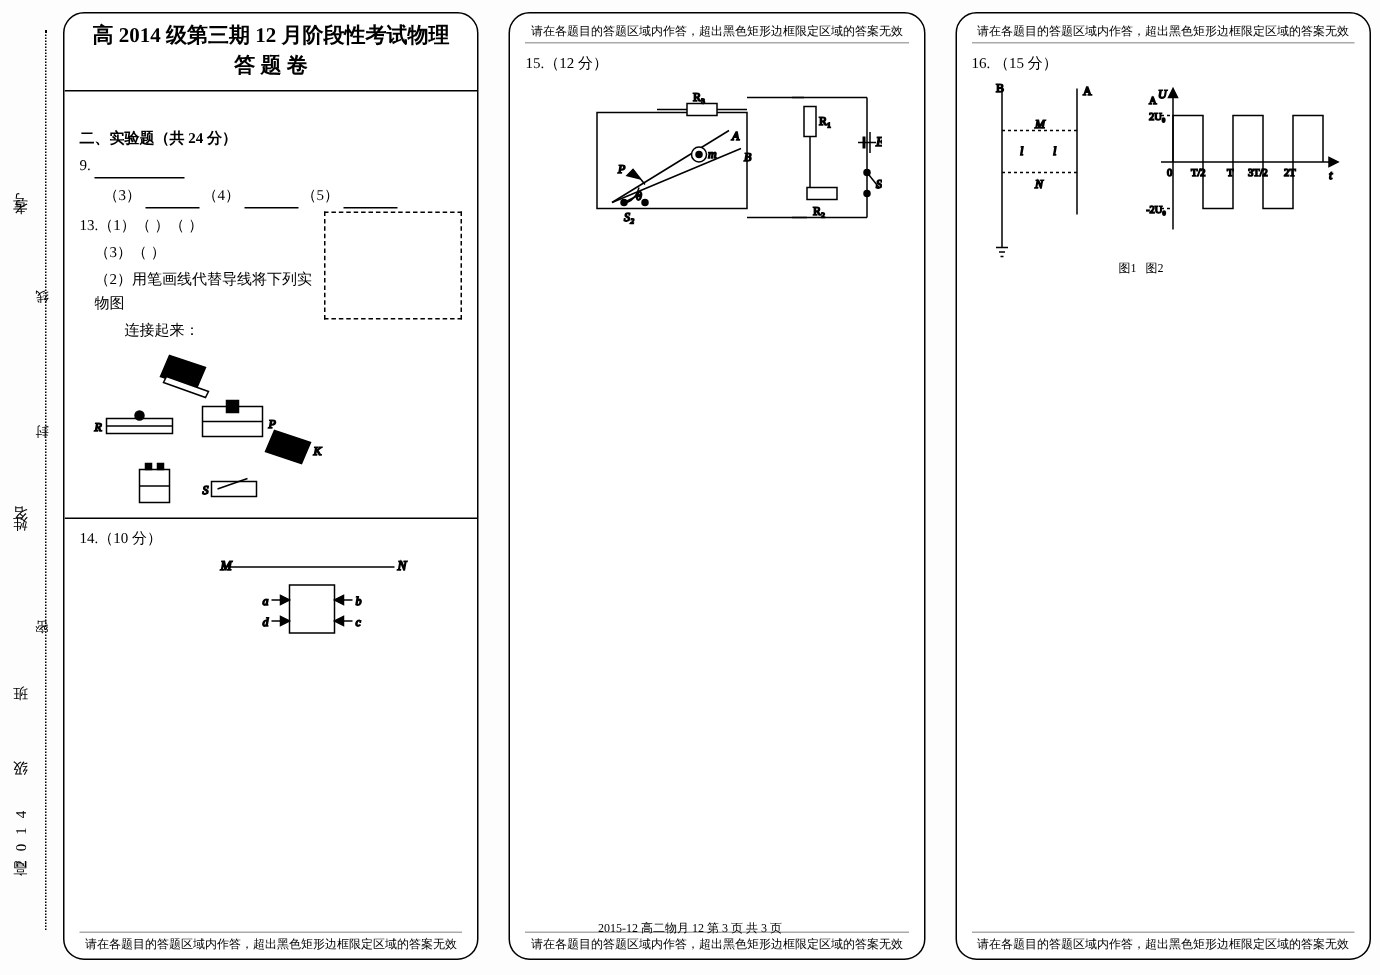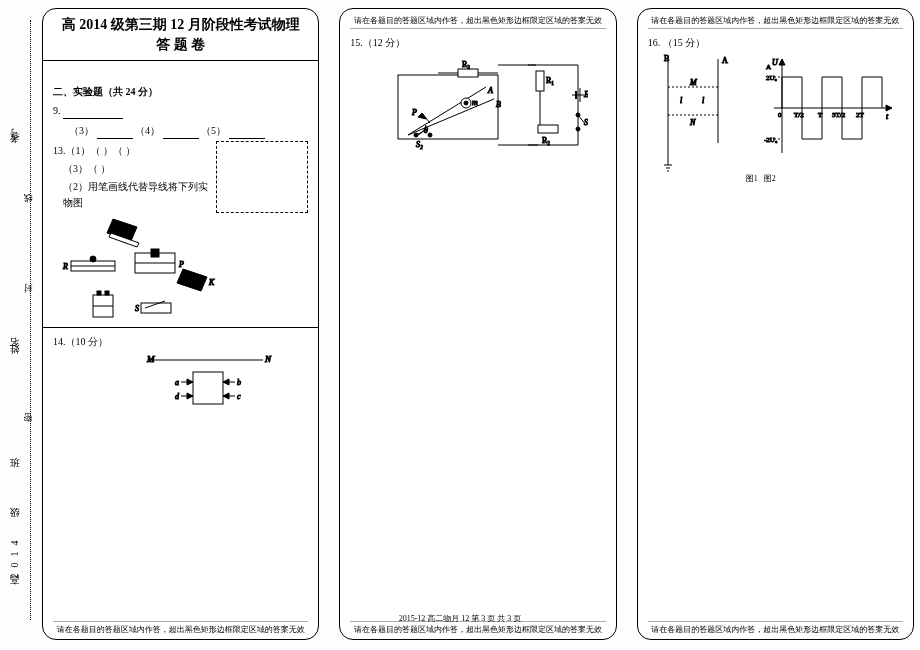--- a/index.html
+++ b/index.html
@@ -159,20 +159,21 @@
           <span class="line"></span>
           <span>（5）</span>
           <span class="line"></span>
         </div>
 
         <div style="position:relative">
           <div class="dashedbox"></div>
           <div class="ql">13.（1）（        ）（        ）</div>
           <div class="ql" style="padding-left:10px">（3）（        ）</div>
           <div class="ql" style="padding-left:10px">（2）用笔画线代替导线将下列实物图</div>
+          <div class="ql" style="padding-left:30px">连接起来：</div>
         </div>
 
         <svg width="180" height="110">
           <g fill="#000" stroke="#000" stroke-width="1">
 
             <path d="M60 6 l24 8 l-6 14 l-24 -8 z" fill="#000"></path>
             <path d="M56 24 l28 10 l2 -4 l-28 -10 z" fill="#fff" stroke="#000"></path>
 
             <rect x="18" y="48" width="44" height="10" fill="#fff"></rect>
             <line x1="18" y1="53" x2="62" y2="53"></line>

